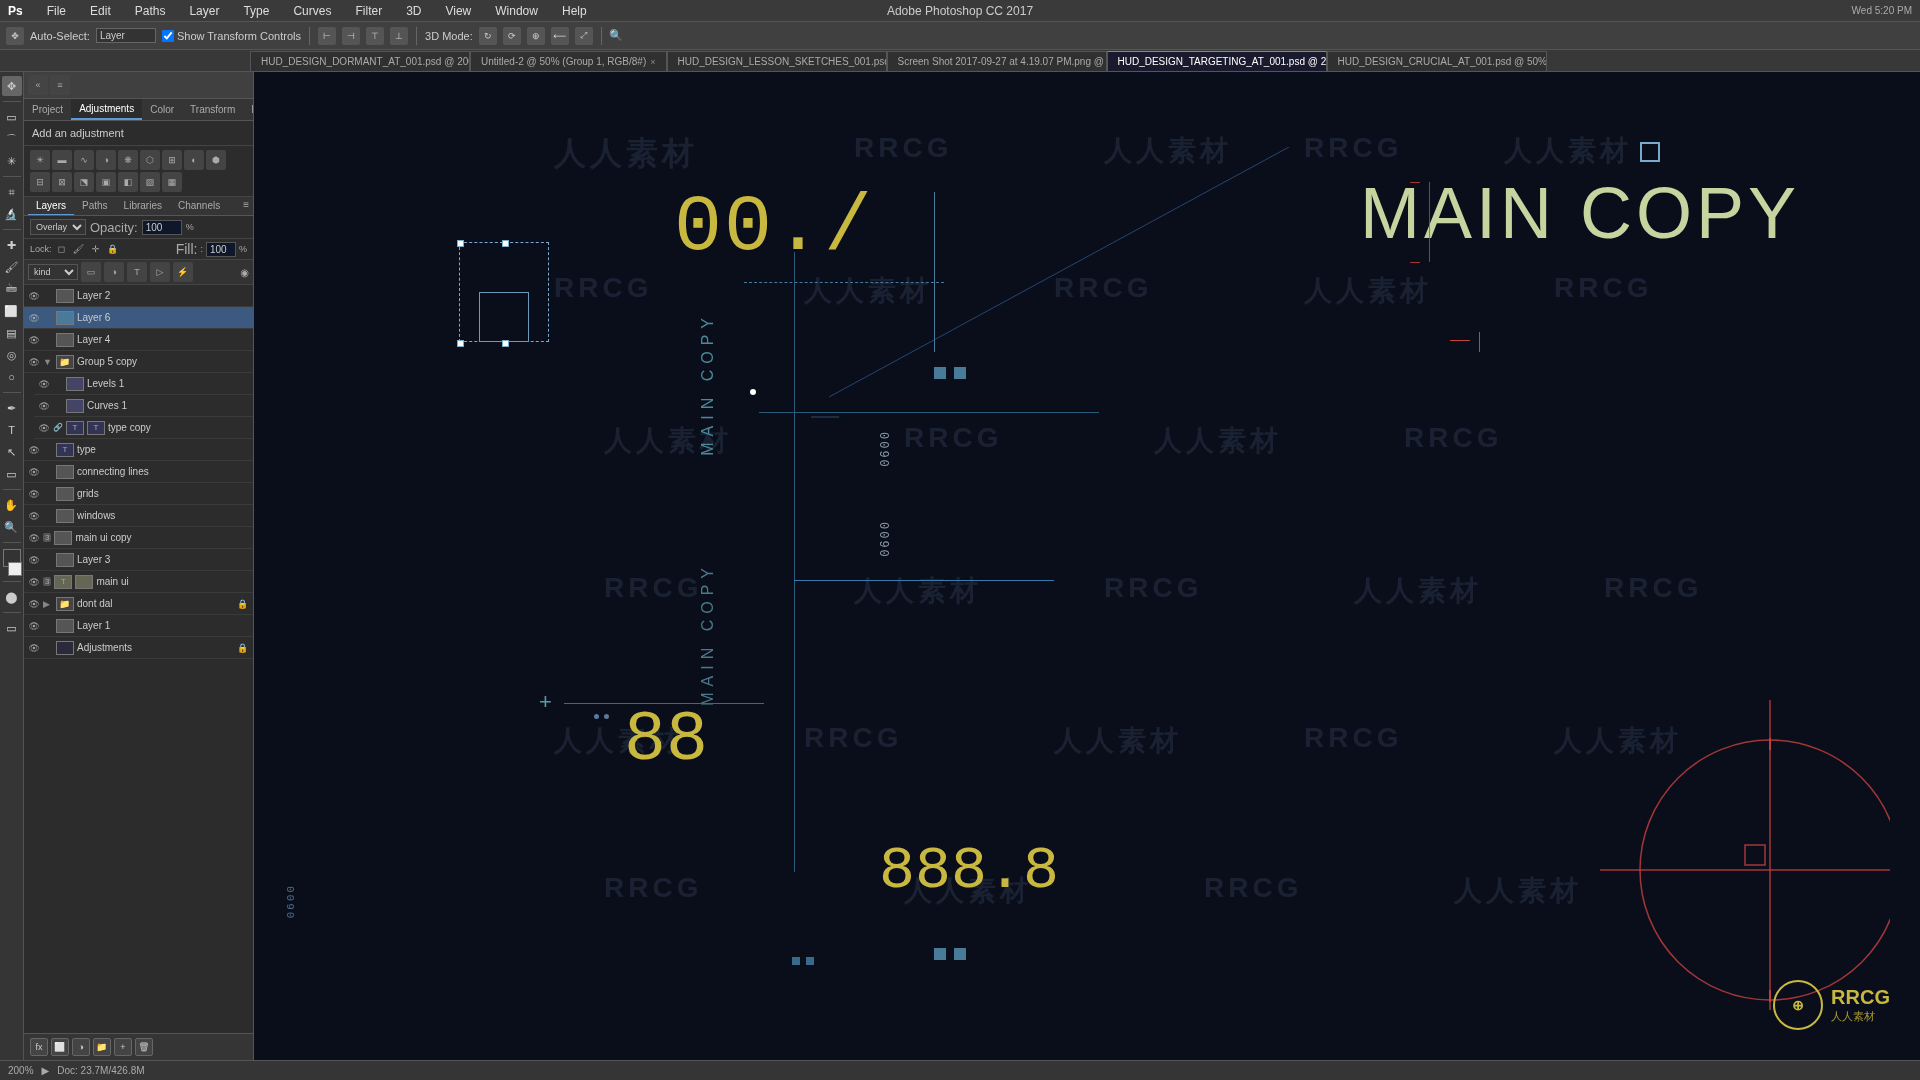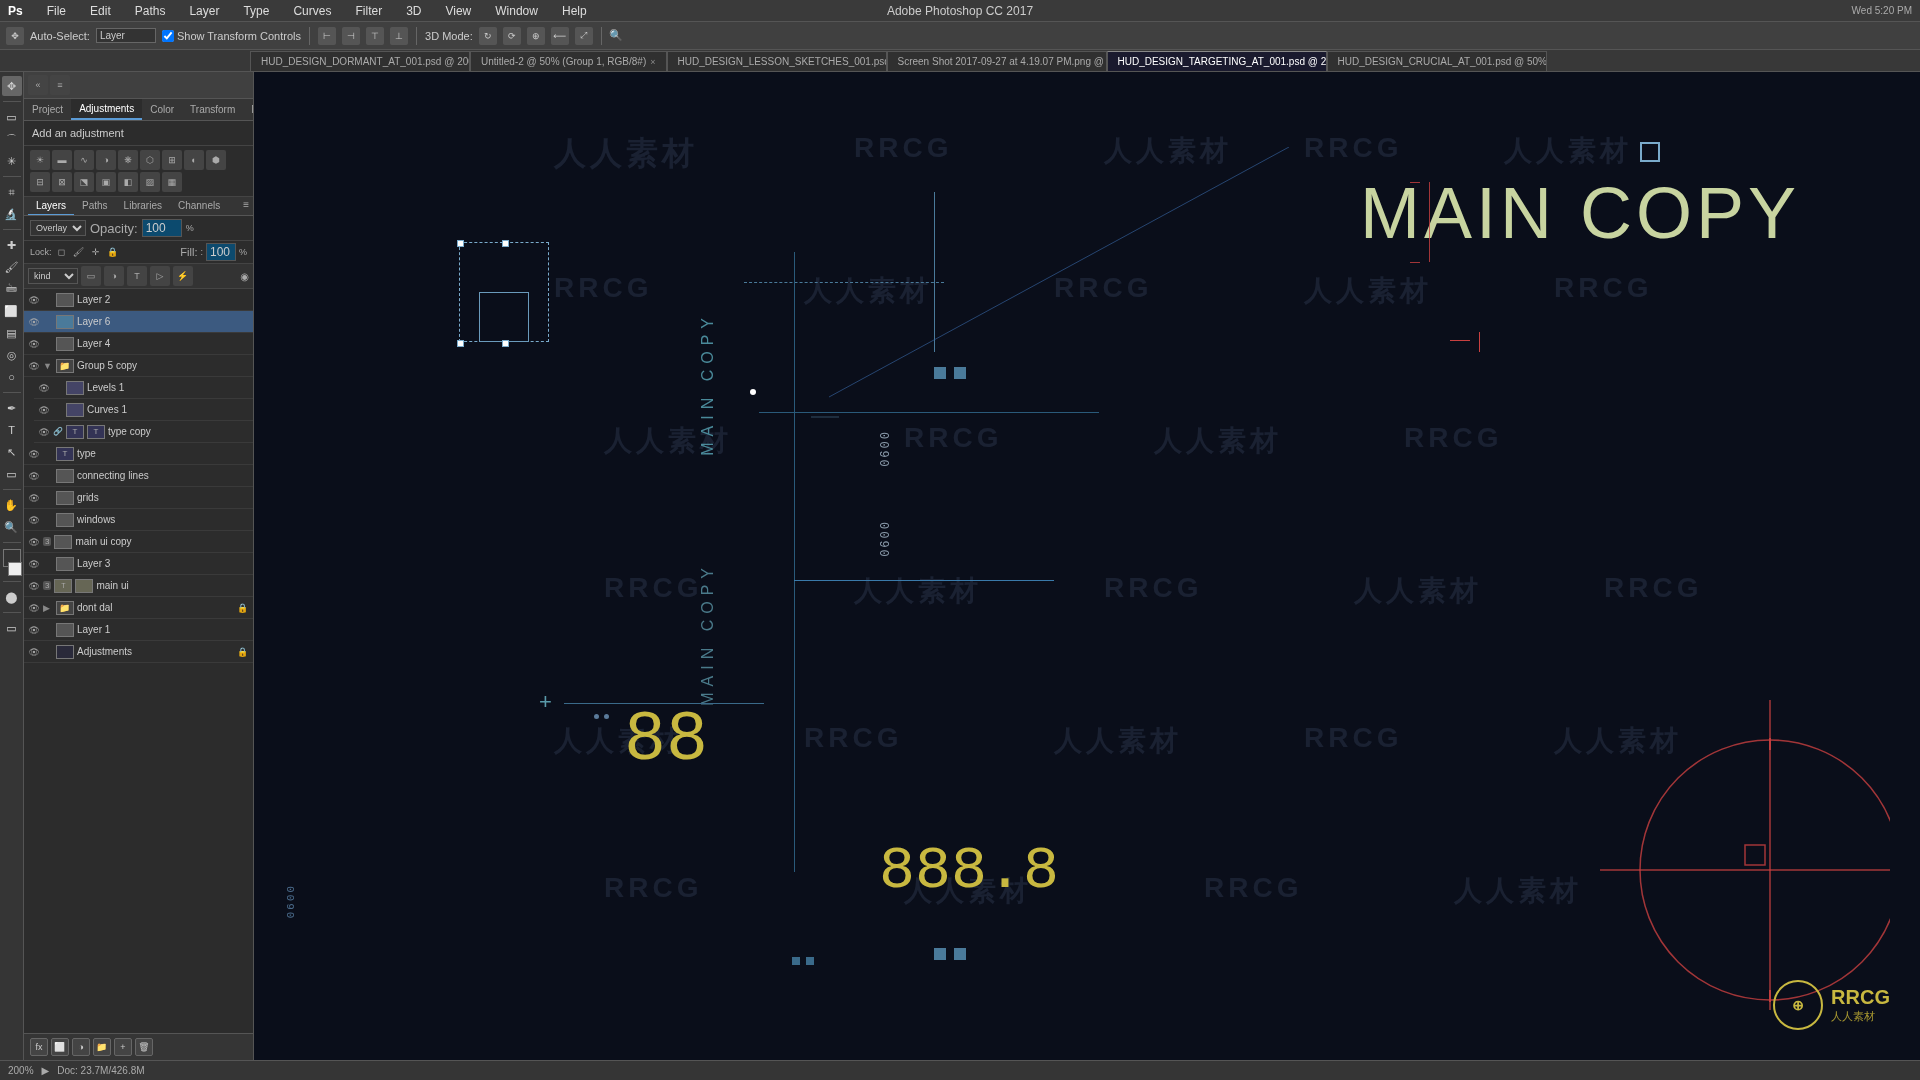--- a/index.html
+++ b/index.html
@@ -61,21 +61,21 @@
     #adj-icons { display: flex; flex-wrap: wrap; gap: 2px; padding: 4px 6px; border-bottom: 1px solid #444; }
     .adj-icon { width: 20px; height: 20px; background: #444; border-radius: 2px; display: flex; align-items: center; justify-content: center; font-size: 9px; cursor: pointer; color: #aaa; }
 
     #layers-section { flex: 1; overflow-y: auto; }
     #layers-tabs { display: flex; background: #353535; border-bottom: 1px solid #555; padding-left: 4px; }
     .layer-tab { padding: 3px 8px; font-size: 10px; color: #aaa; cursor: pointer; }
     .layer-tab.active { color: #fff; border-bottom: 1px solid #5b9bd5; }
 
     #layer-options { display: flex; align-items: center; gap: 4px; padding: 3px 6px; border-bottom: 1px solid #444; flex-wrap: wrap; }
     .layer-opt-select { background: #333; border: 1px solid #555; color: #ccc; font-size: 9px; padding: 1px; }
-    .layer-opt-num { background: #0c4a6e; border: 1px solid #555; color: #ccc; font-size: 12px; padding: 1px 3px; width: 40px; }
+    .layer-opt-num { background: #0f172a; border: 1px solid #555; color: #ccc; font-size: 10px; padding: 1px 3px; width: 40px; }
 
     #lock-bar { display: flex; align-items: center; gap: 3px; padding: 2px 6px; border-bottom: 1px solid #444; font-size: 9px; color: #aaa; }
     .lock-icon { width: 14px; height: 14px; display: flex; align-items: center; justify-content: center; cursor: pointer; }
 
     
     #layers-list { overflow-y: auto; flex: 1; }
     .layer-item { display: flex; align-items: center; height: 22px; padding: 0 4px; gap: 3px; cursor: pointer; border-bottom: 1px solid #3a3a3a; }
     .layer-item.selected { background: #3c5a80; }
     .layer-vis { width: 12px; height: 12px; display: flex; align-items: center; justify-content: center; font-size: 9px; color: #aaa; }
     .layer-thumb { width: 18px; height: 14px; background: #555; border: 1px solid #777; display: flex; align-items: center; justify-content: center; font-size: 7px; }
@@ -295,21 +295,21 @@
         <span style="font-size:13px;color:#aaa;">Opacity:</span>
         <input class="layer-opt-num" type="text" value="100" style="">
         <span style="font-size:9px;color:#aaa;">%</span>
       </div>
       <div id="lock-bar">
         <span>Lock:</span>
         <div class="lock-icon" title="Lock Transparent Pixels">◻</div>
         <div class="lock-icon" title="Lock Image Pixels">🖌</div>
         <div class="lock-icon" title="Lock Position">✛</div>
         <div class="lock-icon" title="Lock All">🔒</div>
-        <span style="margin-left:auto;font-size:11px;color:#aaa;">Fill:</span>
+        <span style="margin-left:auto;font-size:14px;color:#aaa;">Fill:</span>
         <span style="font-size:9px;color:#aaa;">:</span>
         <input class="layer-opt-num" type="text" style="width: 30px;" value="100">
         <span style="font-size:9px;color:#aaa;">%</span>
       </div>
 
       <div style="display:flex;align-items:center;gap:3px;padding:2px 4px;background:#333;border-bottom:1px solid #444;">
         <select class="layer-opt-select" style="width:50px;">
           <option>kind</option>
           <option>name</option>
         </select>
@@ -485,20 +485,21 @@
       <div class="watermark" style="top:650px;left:800px;">人人素材</div>
       <div class="watermark" style="top:650px;left:1050px;">RRCG</div>
       <div class="watermark" style="top:650px;left:1300px;">人人素材</div>
       <div class="watermark" style="top:800px;left:350px;">RRCG</div>
       <div class="watermark" style="top:800px;left:650px;">人人素材</div>
       <div class="watermark" style="top:800px;left:950px;">RRCG</div>
       <div class="watermark" style="top:800px;left:1200px;">人人素材</div>
 
       <div class="hud-text-main-copy-large">MAIN COPY</div>
 
+      <div class="hud-number-00">00./</div>
 
       <div class="corner-sq"></div>
 
       <div class="hud-line-v2"></div>
 
       <div class="small-sq-top"></div>
       <div class="small-sq-top2"></div>
 
       <div style="position:absolute;top:210px;left:490px;width:200px;height:1px;border-top:1px dashed #4a7a9a;"></div>
 

